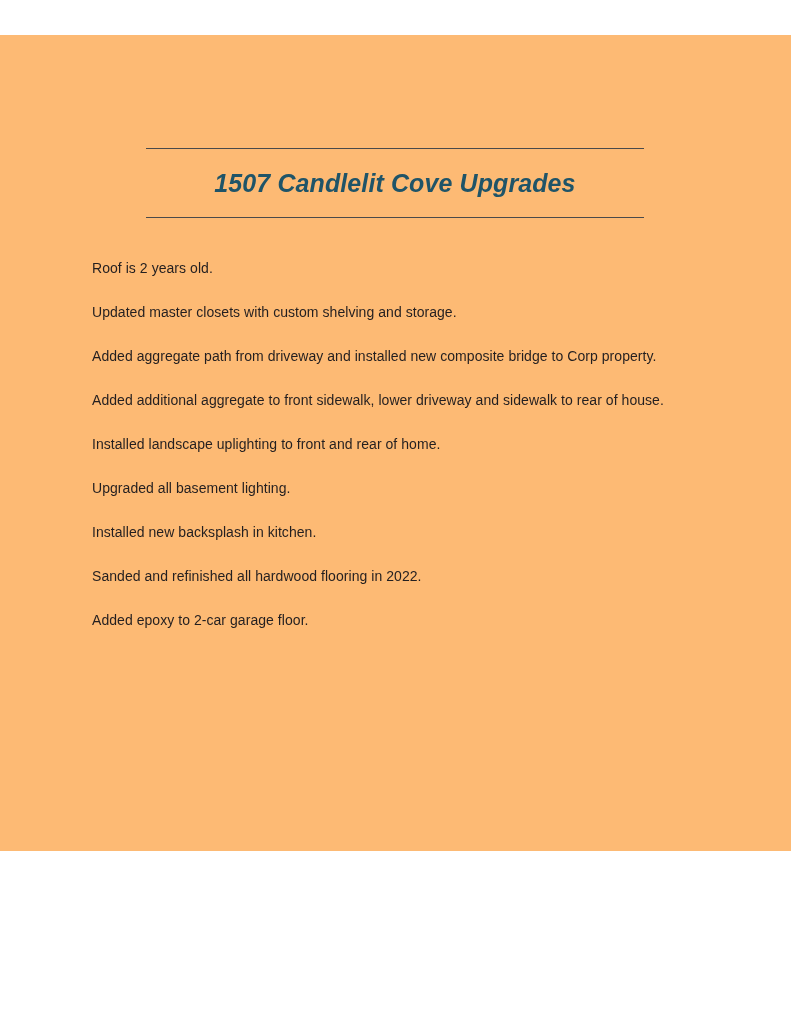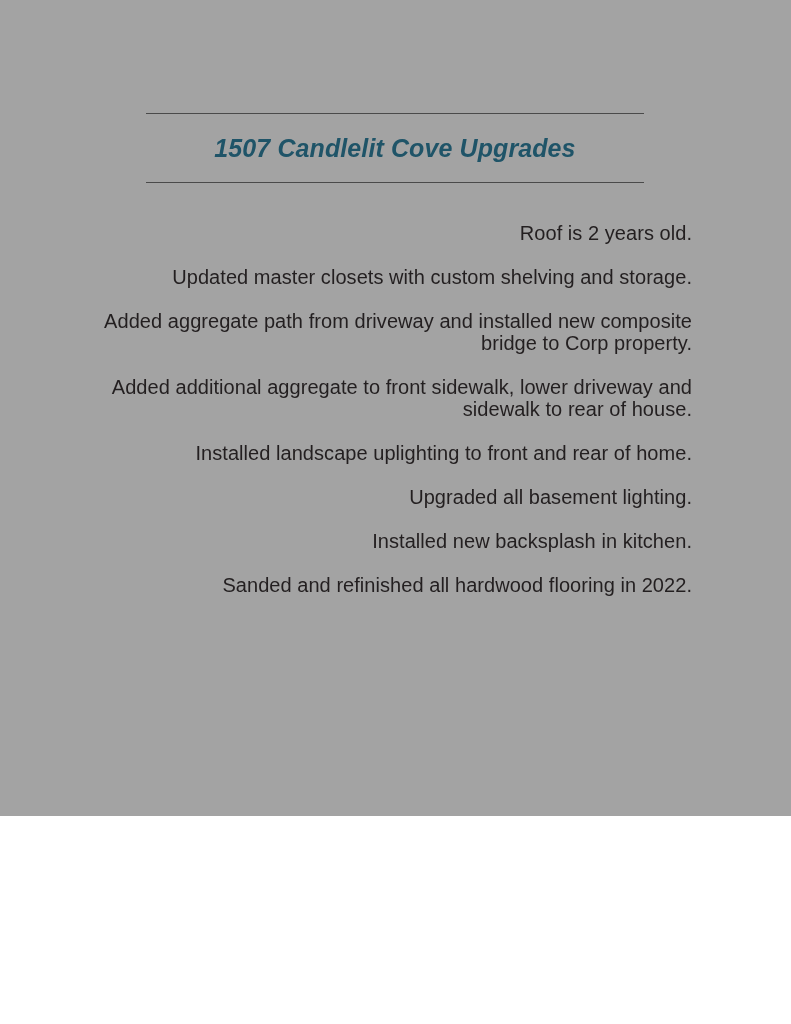--- a/index.html
+++ b/index.html
@@ -11,22 +11,23 @@
     width: 791px;
     height: 1024px;
     font-family: "Liberation Sans", sans-serif;
     color: #231f20;
     overflow: hidden;
   }
   .page {
     position: relative;
     width: 791px;
     height: 816px;
-    background: #a3a3a3;
+    background: #fdba74;
     box-sizing: border-box;
+    margin-top: 35px;
   }
   .title-block {
     position: absolute;
     left: 146px;
     top: 113px;
     width: 498px;
   }
   .rule {
     height: 1px;
     background: #4a4a4a;
@@ -45,26 +46,25 @@
     white-space: nowrap;
     letter-spacing: 0.1px;
   }
   .body-block {
     position: absolute;
     left: 92px;
     top: 222px;
     width: 600px;
   }
   .para {
-    font-size: 20px;
+    font-size: 14px;
     line-height: 22px;
     color: #231f20;
     margin: 0 0 22px 0;
     letter-spacing: 0.05px;
-    text-align: right;
   }
   .para:last-child { margin-bottom: 0; }
 </style>
 </head>
 <body>
 
 <div class="page">
 
   <div class="title-block">
     <div class="rule rule-top"></div>
@@ -74,15 +74,16 @@
 
   <div class="body-block">
     <p class="para">Roof is 2 years old.</p>
     <p class="para">Updated master closets with custom shelving and storage.</p>
     <p class="para">Added aggregate path from driveway and installed new composite bridge to Corp property.</p>
     <p class="para">Added additional aggregate to front sidewalk, lower driveway and sidewalk to rear of house.</p>
     <p class="para">Installed landscape uplighting to front and rear of home.</p>
     <p class="para">Upgraded all basement lighting.</p>
     <p class="para">Installed new backsplash in kitchen.</p>
     <p class="para">Sanded and refinished all hardwood flooring in 2022.</p>
+    <p class="para">Added epoxy to 2-car garage floor.</p>
   </div>
 
 </div>
 
 </body></html>

